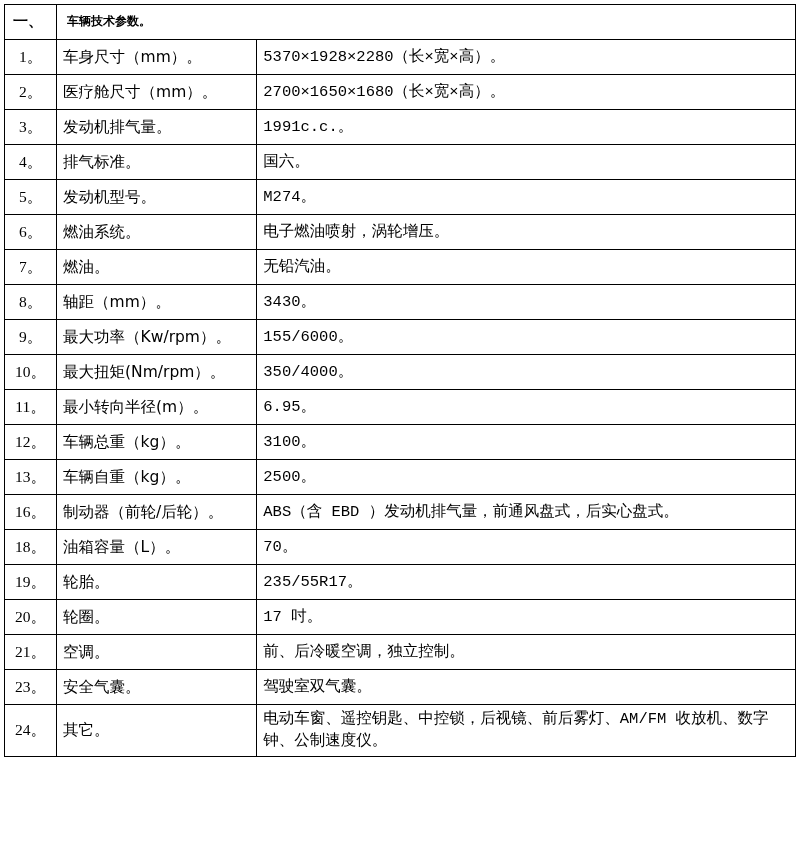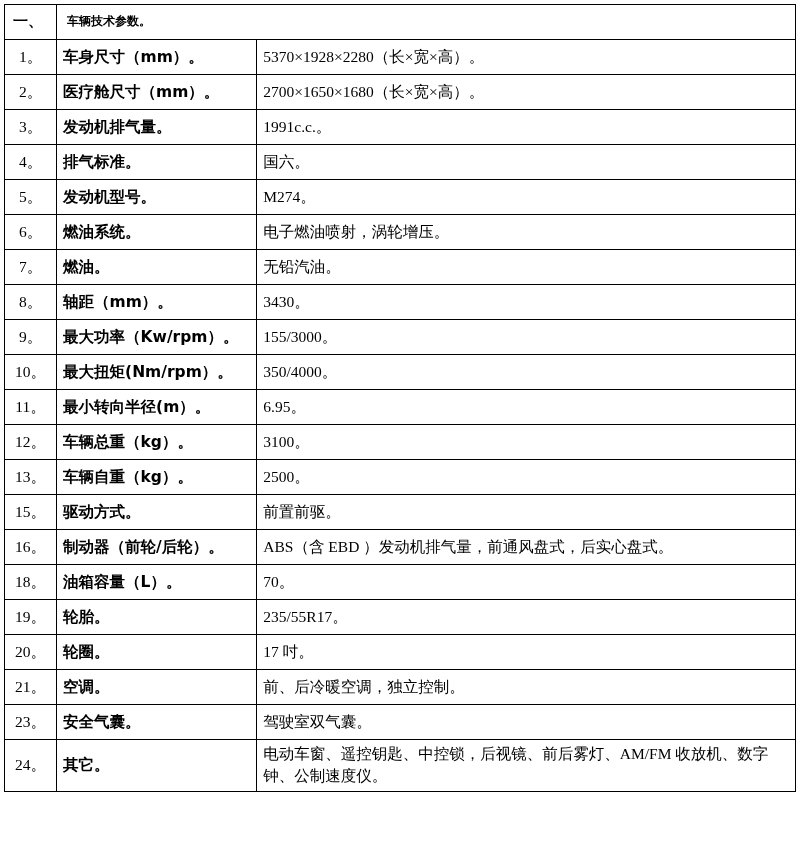--- a/index.html
+++ b/index.html
@@ -34,27 +34,27 @@
   col.c-num   { width: 52px; }
   col.c-name  { width: 200px; }
   col.c-value { width: 538px; }
 
   td.num {
     text-align: center;
     font-family: "Liberation Serif", "DejaVu Serif", serif;
     font-size: 15px;
   }
   td.name {
-    font-weight: bold;
+    font-weight: normal;
     font-family: "DejaVu Sans", "Liberation Sans", sans-serif;
     font-size: 15px;
     padding-left: 10px;
   }
   td.value {
-    font-family: Liberation Serif, serif;
+    font-family: Liberation Mono, monospace;
     font-size: 15.5px;
     padding-left: 8px;
   }
   tr.header td.hdr-num {
     text-align: left;
     padding-left: 8px;
     font-family: "DejaVu Sans", "Liberation Sans", sans-serif;
     font-size: 15px;
     font-weight: bold;
   }
@@ -122,46 +122,41 @@
         <td class="value">无铅汽油。</td>
       </tr>
       <tr class="row-std">
         <td class="num">8。</td>
         <td class="name">轴距（mm）。</td>
         <td class="value">3430。</td>
       </tr>
       <tr class="row-std">
         <td class="num">9。</td>
         <td class="name">最大功率（Kw/rpm）。</td>
-        <td class="value">155/3000。</td>
+        <td class="value">155/6000。</td>
       </tr>
       <tr class="row-std">
         <td class="num">10。</td>
         <td class="name">最大扭矩(Nm/rpm）。</td>
         <td class="value">350/4000。</td>
       </tr>
       <tr class="row-std">
         <td class="num">11。</td>
         <td class="name">最小转向半径(m）。</td>
         <td class="value">6.95。</td>
       </tr>
       <tr class="row-std">
         <td class="num">12。</td>
         <td class="name">车辆总重（kg）。</td>
         <td class="value">3100。</td>
       </tr>
       <tr class="row-std">
         <td class="num">13。</td>
         <td class="name">车辆自重（kg）。</td>
         <td class="value">2500。</td>
-      </tr>
-      <tr class="row-std">
-        <td class="num">15。</td>
-        <td class="name">驱动方式。</td>
-        <td class="value">前置前驱。</td>
       </tr>
       <tr class="row-std">
         <td class="num">16。</td>
         <td class="name">制动器（前轮/后轮）。</td>
         <td class="value">ABS（含 EBD ）发动机排气量，前通风盘式，后实心盘式。</td>
       </tr>
       <tr class="row-std">
         <td class="num">18。</td>
         <td class="name">油箱容量（L）。</td>
         <td class="value">70。</td>

